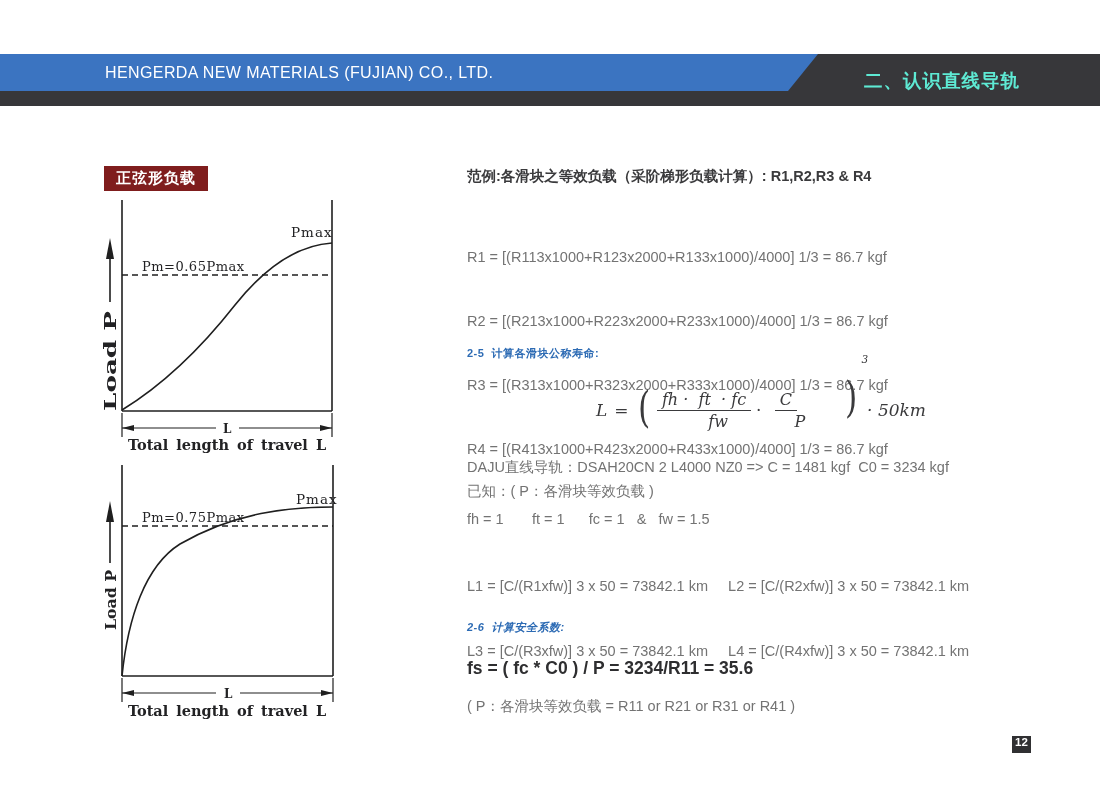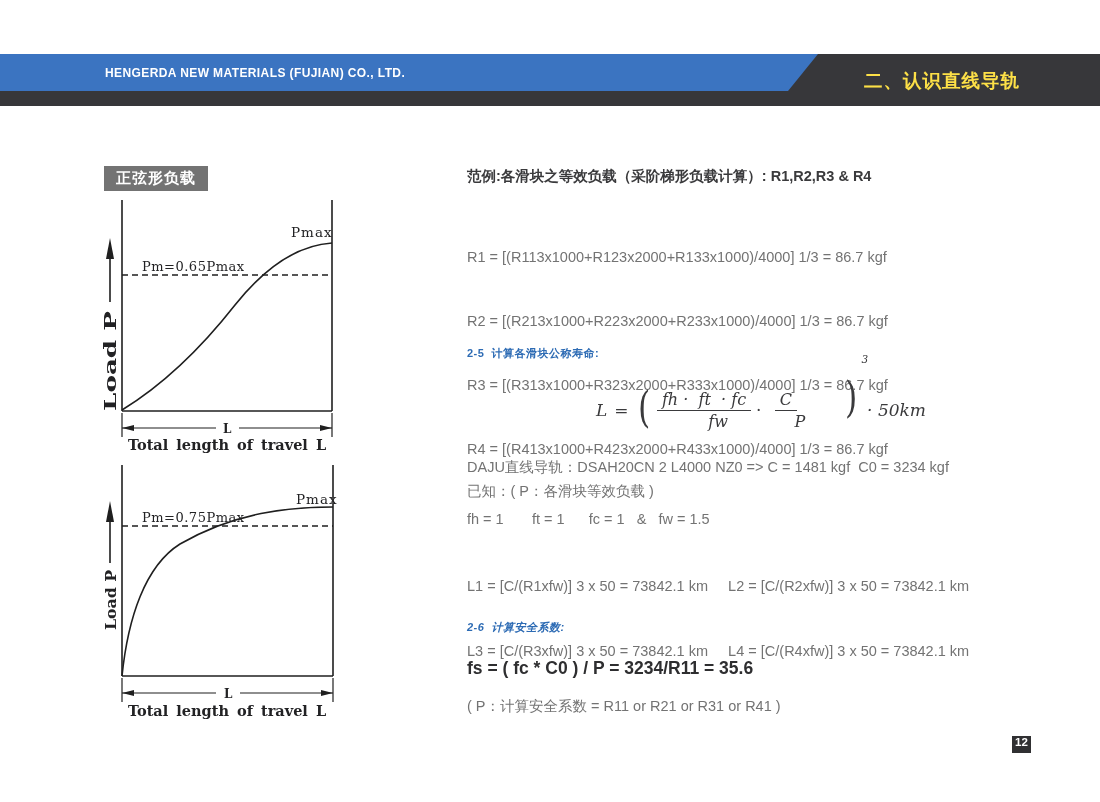--- a/index.html
+++ b/index.html
@@ -7,31 +7,31 @@
   .page {
     position:relative; width:1100px; height:802px; background:#ffffff;
     font-family:"Liberation Sans", sans-serif; overflow:hidden;
   }
   
   .header-dark {
     position:absolute; left:0; top:54px; width:1100px; height:52px;
     background:#37373a; display:flex; align-items:center; justify-content:flex-end;
     padding-right:80px;
   }
-  .header-title { color:#fde047; font-size:18.5px; font-weight:bold; letter-spacing:1px; }
+  .header-title { color:#5eead4; font-size:18.5px; font-weight:bold; letter-spacing:1px; }
   .header-blue {
     position:absolute; left:0; top:54px; width:818px; height:37px;
     background:#3b74c1; display:flex; align-items:center; padding-left:105px;
     clip-path:polygon(0 0, 100% 0, calc(100% - 30px) 100%, 0 100%);
   }
-  .company { color:#ffffff; font-size:12px; font-weight:bold; letter-spacing:0.4px; }
+  .company { color:#ffffff; font-size:16px; font-weight:normal; letter-spacing:0.4px; }
   
   .badge {
     position:absolute; left:104px; top:166px; width:104px; height:25px;
-    background:#737373; color:#ffffff; font-size:15px; font-weight:bold;
+    background:#7f1d1d; color:#ffffff; font-size:15px; font-weight:bold;
     display:flex; align-items:center; justify-content:center; letter-spacing:1px;
   }
   .chart-svg { position:absolute; }
   .chart1 { left:95px; top:195px; }
   .chart2 { left:95px; top:460px; }
   .chart-svg text { font-family:"DejaVu Serif","Liberation Serif",serif; fill:#222224; }
   
   .rtxt { position:absolute; left:467px; color:#737373; font-size:14.5px; white-space:pre; }
   .ex-heading { top:167px; font-weight:bold; color:#3a3a3c; font-size:14.5px; }
   .ex-lines { top:204px; line-height:21.4px; }
@@ -175,19 +175,19 @@
   <div class="rtxt known">已知：( P：各滑块等效负载 )</div>
   <div class="rtxt factors">fh = 1       ft = 1      fc = 1   &amp;   fw = 1.5</div>
 
   <div class="rtxt life">
     <div>L1 = [C/(R1xfw)] 3 x 50 = 73842.1 km     L2 = [C/(R2xfw)] 3 x 50 = 73842.1 km</div>
     <div>L3 = [C/(R3xfw)] 3 x 50 = 73842.1 km     L4 = [C/(R4xfw)] 3 x 50 = 73842.1 km</div>
   </div>
 
   <div class="rtxt sec-heading s26">2-6  计算安全系数:</div>
   <div class="rtxt fsline">fs = ( fc * C0 ) / P = 3234/R11 = 35.6</div>
-  <div class="rtxt note">( P：计算安全系数 = R11 or R21 or R31 or R41 )</div>
+  <div class="rtxt note">( P：各滑块等效负载 = R11 or R21 or R31 or R41 )</div>
 
   <div class="page-num">
     <span>12</span>
   </div>
 
 </div>
 
 </body></html>

